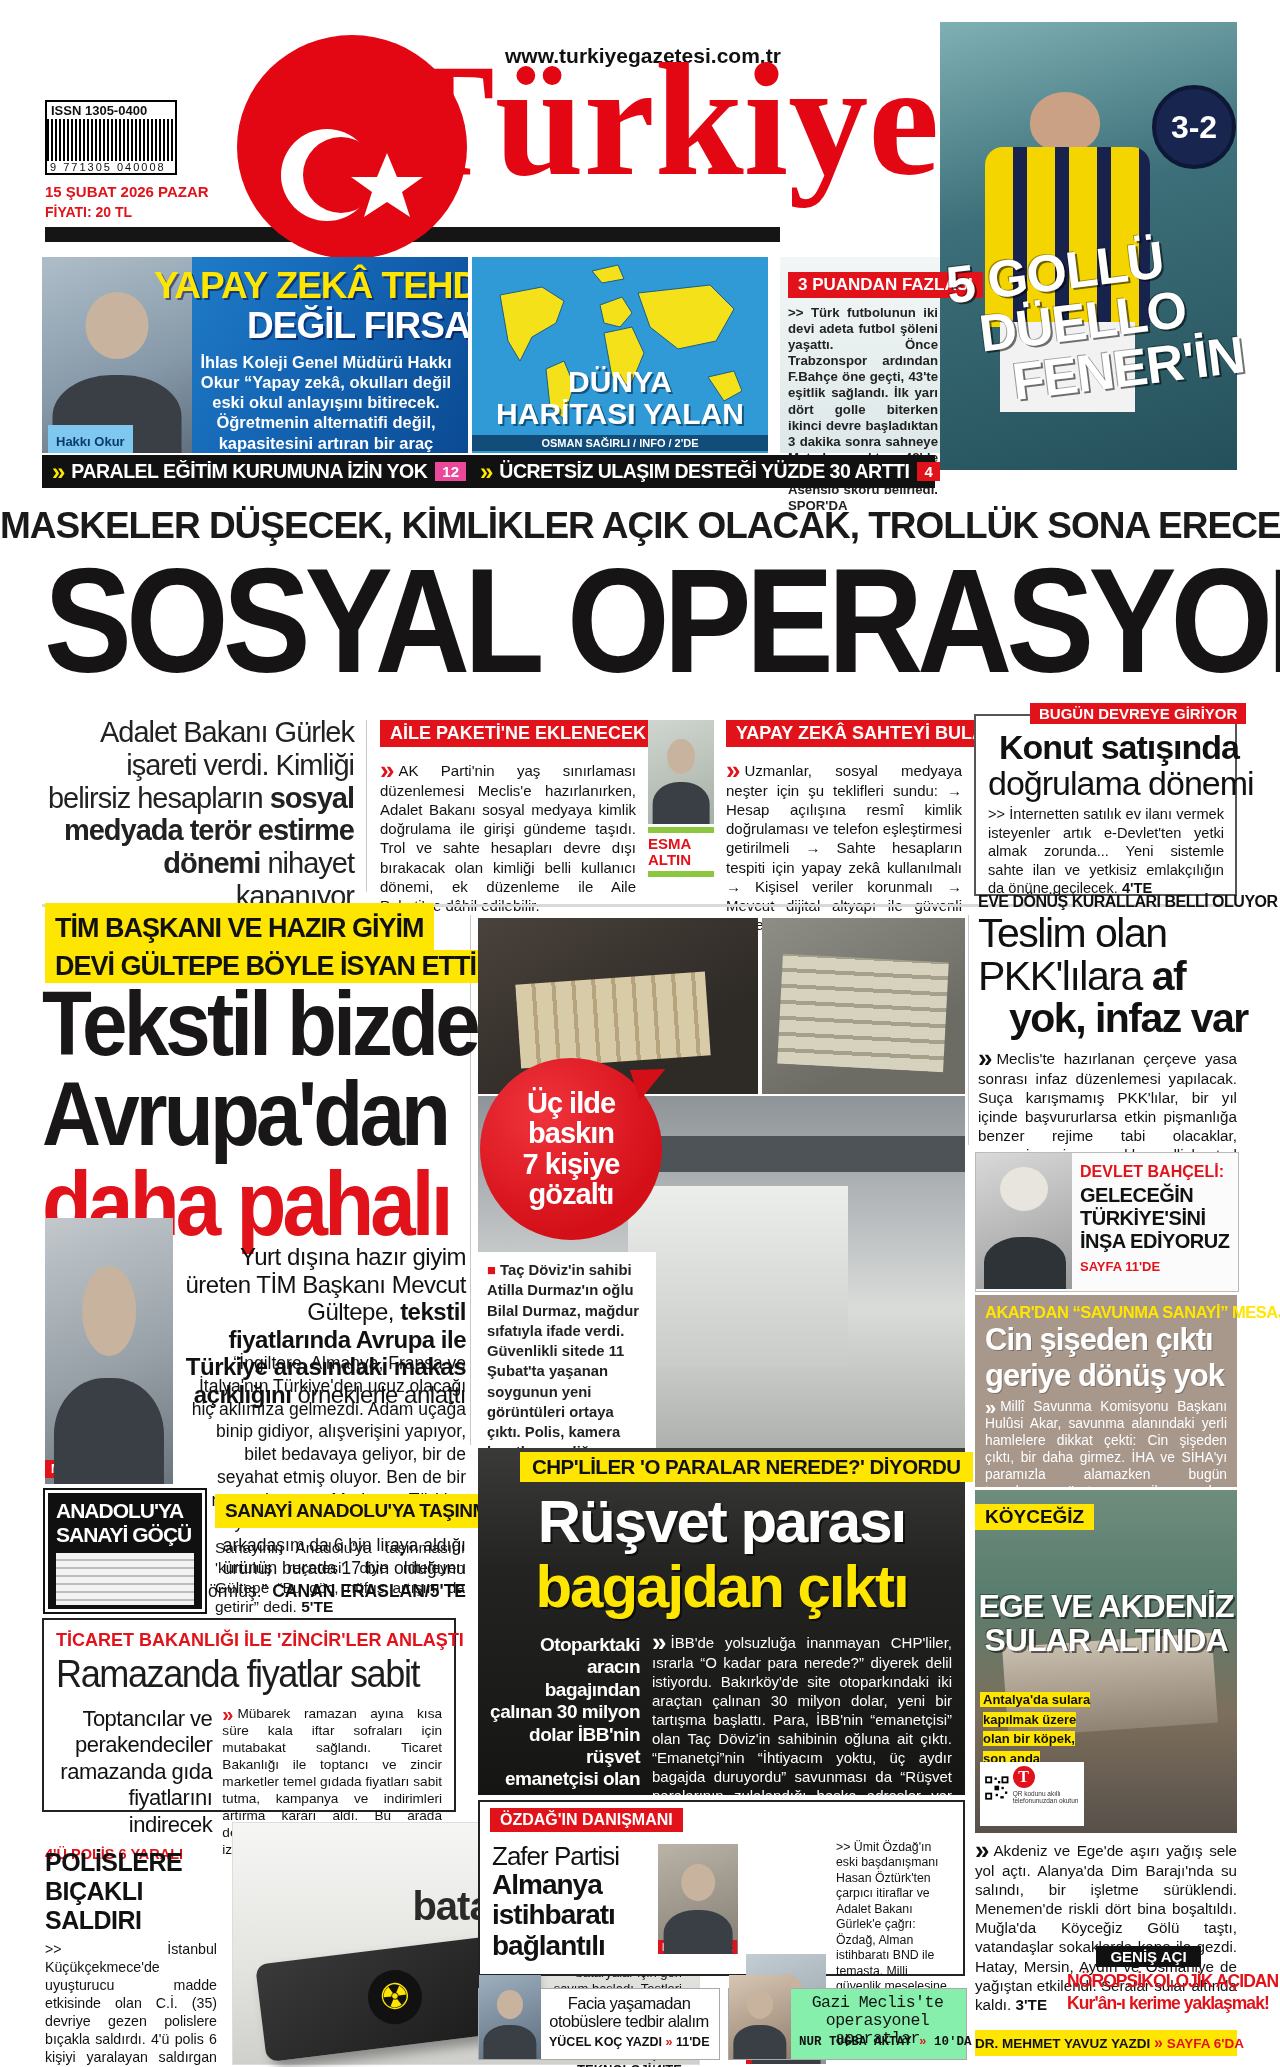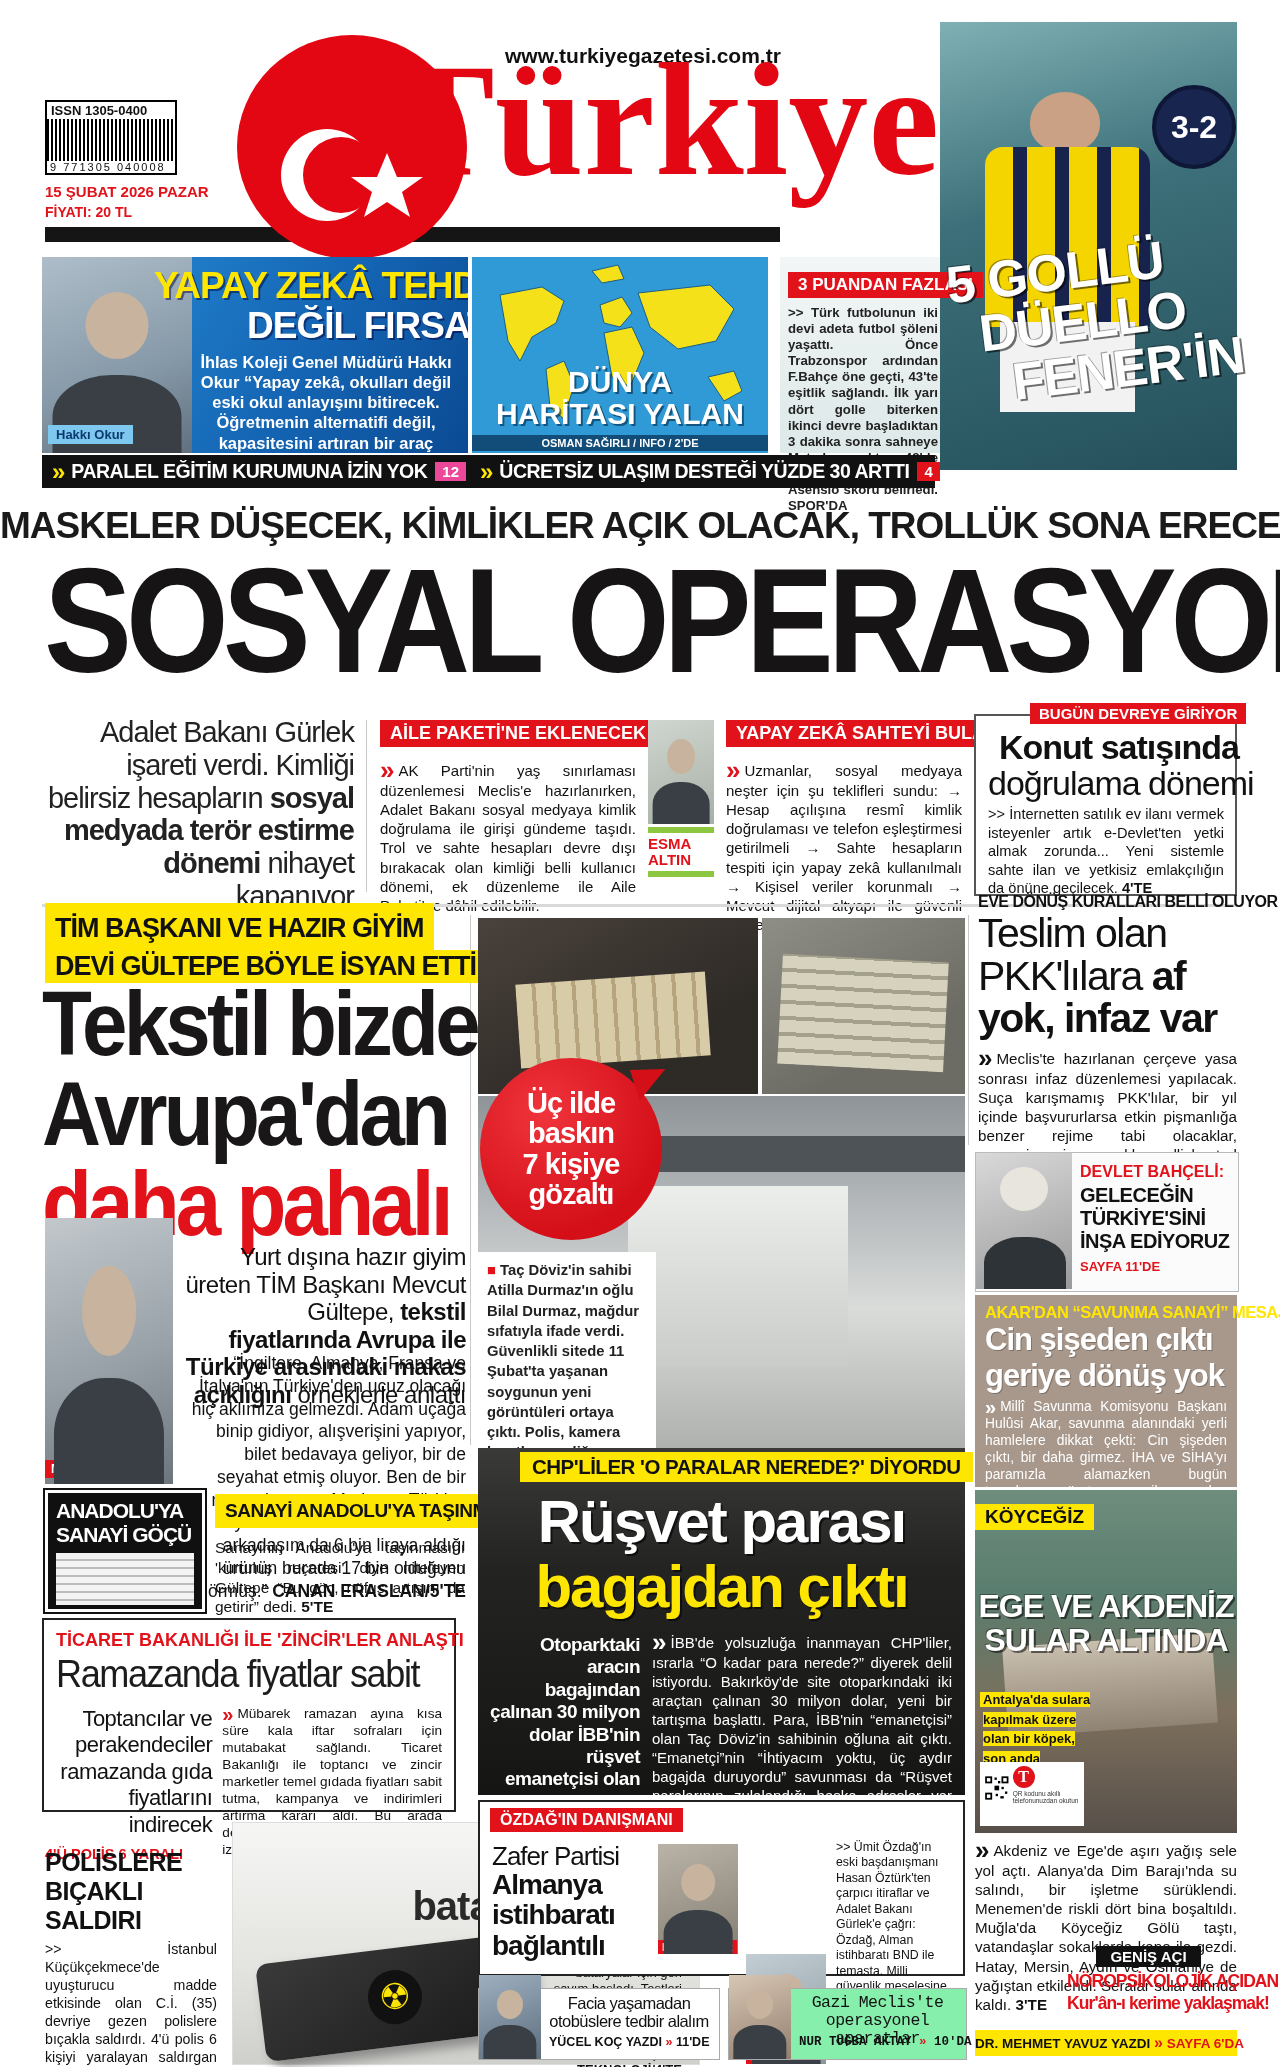--- a/index.html
+++ b/index.html
@@ -70,21 +70,21 @@
          background:linear-gradient(160deg,#aebdc9 0%,#8699a8 60%,#60707e 100%);"></div>
     <div class="abs nw b" style="left:112px;top:8px;font-size:37px;color:#ffe600;letter-spacing:-1px;
          text-shadow:2px 2px 0 rgba(0,0,60,.5);">YAPAY ZEKÂ TEHDİT</div>
     <div class="abs nw b" style="left:205px;top:48px;font-size:37px;color:#fff;letter-spacing:-1px;
          text-shadow:2px 2px 0 rgba(0,0,60,.5);">DEĞİL FIRSAT</div>
     <div class="abs c" style="left:148px;top:95px;width:272px;font-size:16.5px;line-height:1.22;color:#fff;font-weight:bold;">
       <span>İhlas Koleji Genel Müdürü Hakkı Okur “Yapay zekâ, okulları değil eski okul anlayışını bitirecek. Öğretmenin alternatifi değil, kapasitesini artıran bir araç olacak” dedi.</span>
       
     </div>
     <div class="abs" style="left:6px;top:168px;background:#7ec7ee;color:#0b3a70;font-weight:bold;
-         font-size:13px;padding:2px 8px;">Hakkı Okur</div>
+         font-size:13px;padding:9px 8px;">Hakkı Okur</div>
   </div>
 
   <div class="abs" style="left:472px;top:257px;width:296px;height:196px;background:#2f9ad6;overflow:hidden;">
     <svg width="296" height="196" viewBox="0 0 296 196">
       <rect width="296" height="196" fill="#2f9ad6"></rect>
       <path d="M28 38 L70 30 L92 44 L84 66 L60 80 L48 104 L36 84 Z" fill="#f4e11a" stroke="#1b5e86"></path>
       <path d="M74 112 L92 104 L102 128 L92 162 L78 150 Z" fill="#f4e11a" stroke="#1b5e86"></path>
       <path d="M128 48 L150 40 L160 56 L148 70 L132 66 Z" fill="#f4e11a" stroke="#1b5e86"></path>
       <path d="M132 76 L160 70 L172 96 L158 130 L140 120 Z" fill="#f4e11a" stroke="#1b5e86"></path>
       <path d="M166 36 L238 28 L262 52 L244 84 L206 92 L178 70 Z" fill="#f4e11a" stroke="#1b5e86"></path>
@@ -318,21 +318,21 @@
       <span>NUR TUĞBA AKTAY</span>
       <span class="red b">»</span>
       <span class="b">10'DA</span>
     </div>
   </div>
 
   <div class="abs nw b" style="left:978px;top:893px;font-size:16px;letter-spacing:-.5px;">EVE DÖNÜŞ KURALLARI BELLİ OLUYOR</div>
   <div class="abs" style="left:978px;top:912px;line-height:1.04;">
     <div class="nw" style="font-size:41px;letter-spacing:-1.5px;">Teslim olan</div>
     <div class="nw" style="font-size:41px;letter-spacing:-1.5px;"><span>PKK'lılara </span><span class="b">af</span></div>
-    <div class="nw b" style="font-size:41px;letter-spacing:-1.5px;">yok, infaz var</div>
+    <div class="nw b" style="font-size:41px;letter-spacing:-1.5px;margin-left:31px;">yok, infaz var</div>
   </div>
   <div class="abs j" style="left:978px;top:1048px;width:259px;font-size:15.2px;line-height:1.26;">
     <span class="mk mkk">»</span><span>Meclis'te hazırlanan çerçeve yasa sonrası infaz düzenlemesi yapılacak. Suça karışmamış PKK'lılar, bir yıl içinde başvururlarsa etkin pişmanlığa benzer rejime tabi olacaklar, cezaevine girmeyecekler, adli kontrol uygulanacak. FETÖ ve diğer örgütler ise kapsam dışı tutulacak.</span>
     <span class="b">YÜCEL KAYAOĞLU/11'DE</span>
   </div>
 
   <div class="abs" style="left:975px;top:1152px;width:262px;height:138px;border:1px solid #bbb;background:#fbfbfb;">
     <div class="abs photo" style="left:0;top:0;width:96px;height:136px;background:linear-gradient(160deg,#d9d9d9,#9a9a9a);">
       <div class="abs" style="left:24px;top:14px;width:48px;height:44px;border-radius:50%;background:#e8e4de;"></div>
       <div class="abs" style="left:8px;bottom:-4px;width:82px;height:56px;border-radius:45% 45% 0 0;background:#2e3338;"></div>

